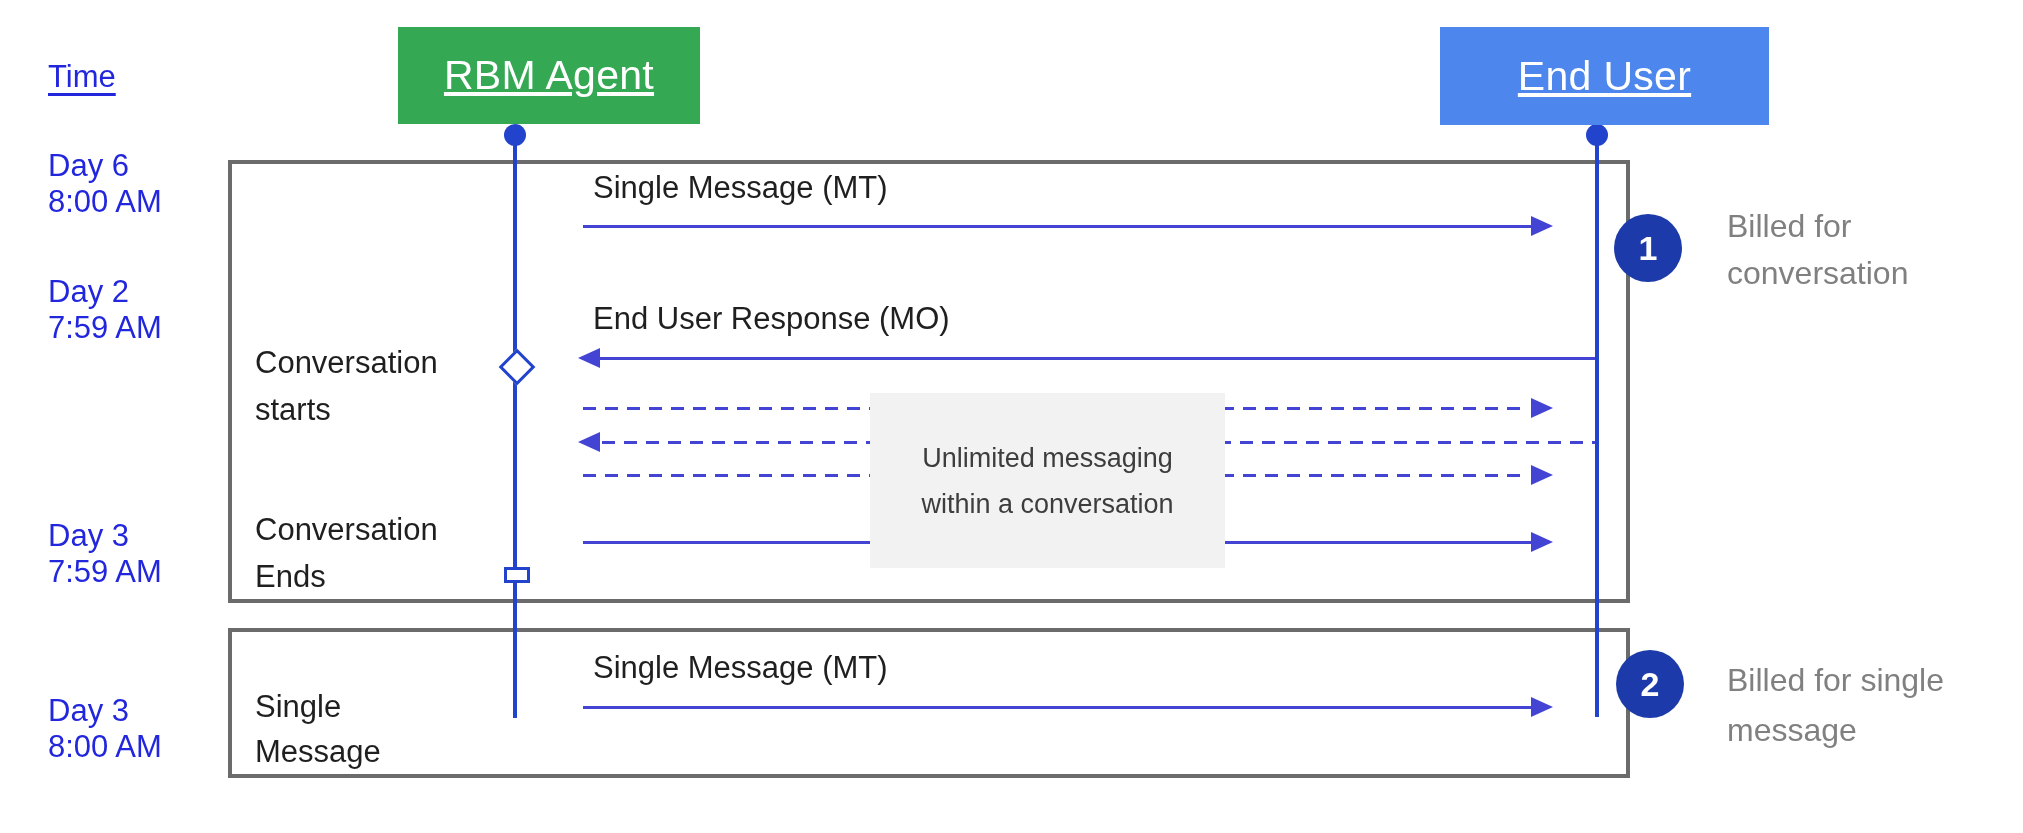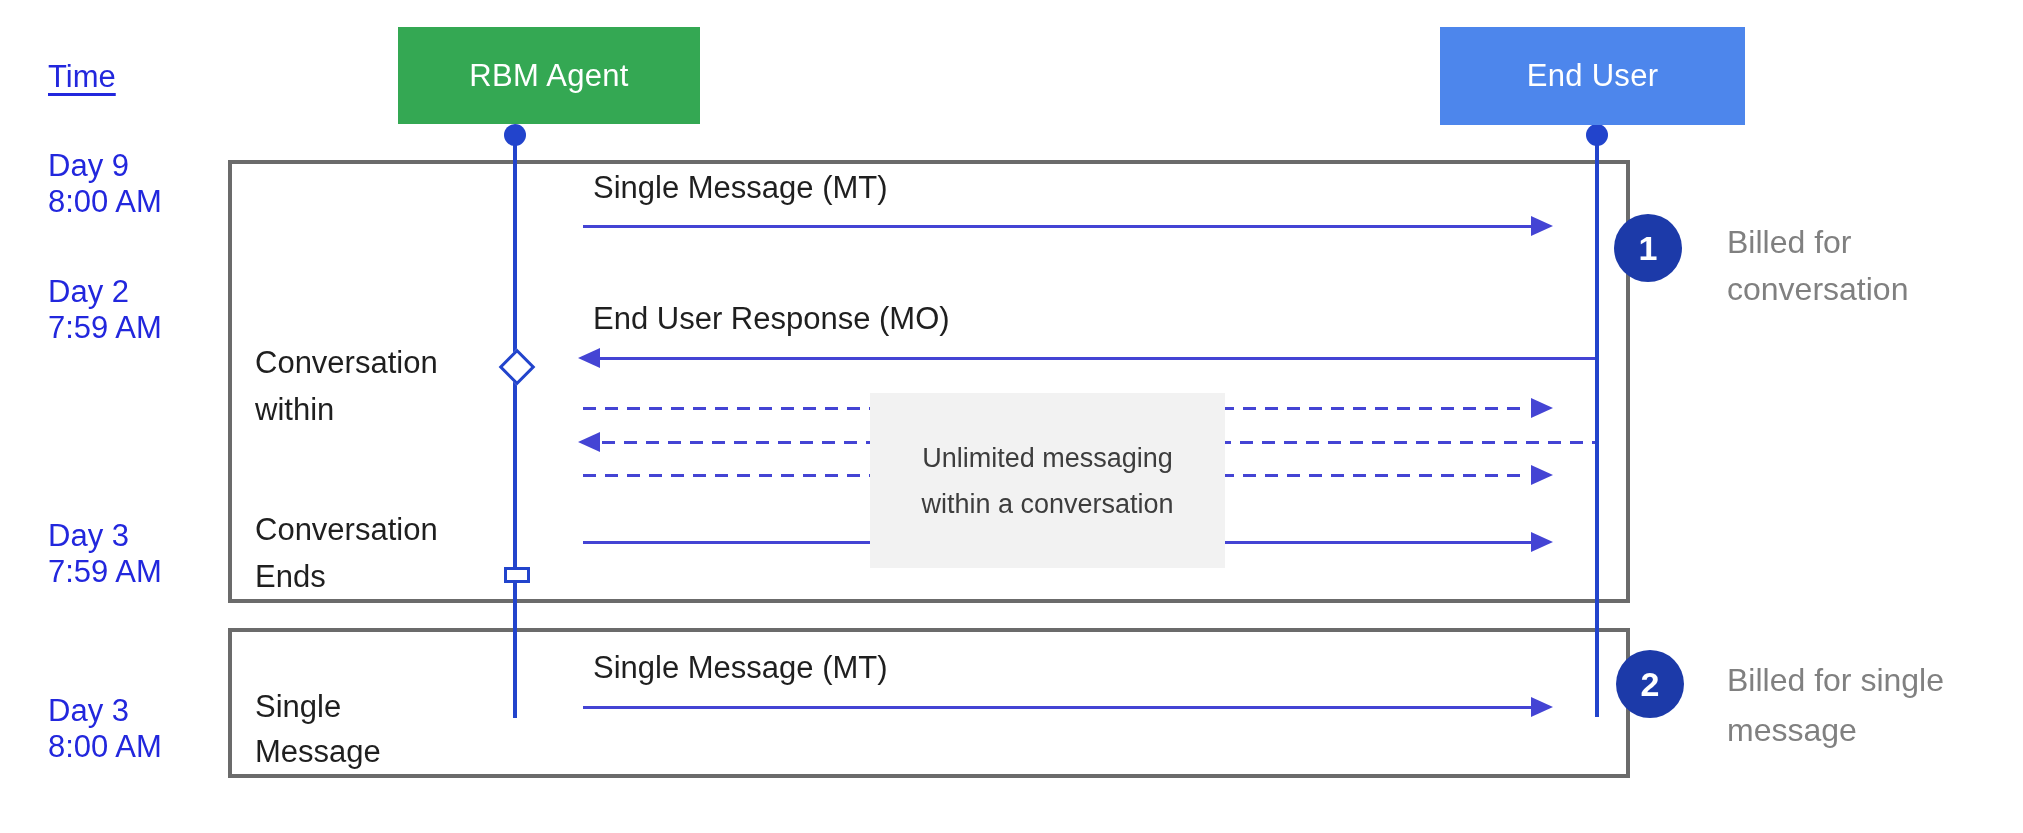--- a/index.html
+++ b/index.html
@@ -4,21 +4,21 @@
 <style>
   html,body{margin:0;padding:0;background:#ffffff;}
   #canvas{
     position:relative;width:2023px;height:833px;background:#ffffff;overflow:hidden;
     font-family:"Liberation Sans", sans-serif;
   }
   .abs{position:absolute;}
   
   .actor{
     display:flex;align-items:center;justify-content:center;
-    color:#ffffff;font-size:31px;letter-spacing:.3px;
+    color:#ffffff;font-size:41px;letter-spacing:.3px;text-decoration:underline;
   }
   .actor.green{background:var(--green);}
   .actor.blue{background:var(--blue);}
   
   .lifeline{width:4px;background:var(--lifeline);}
   .dot{width:22px;height:22px;border-radius:50%;background:var(--lifeline);}
   
   .phase{border:4px solid var(--border);box-sizing:border-box;background:transparent;}
   
   .msg{height:20px;}
@@ -52,42 +52,42 @@
   .billed span{display:block;}
 </style>
 </head>
 <body>
 
 <div id="canvas">
 
   <div class="abs time-title" style="left:48px;top:58px;">Time</div>
 
   <div class="abs time-entry" style="left:48px;top:148px;">
-    <span>Day 9</span>
+    <span>Day 6</span>
     <span>8:00 AM</span>
   </div>
   <div class="abs time-entry" style="left:48px;top:274px;">
     <span>Day 2</span>
     <span>7:59 AM</span>
   </div>
   <div class="abs time-entry" style="left:48px;top:518px;">
     <span>Day 3</span>
     <span>7:59 AM</span>
   </div>
   <div class="abs time-entry" style="left:48px;top:693px;">
     <span>Day 3</span>
     <span>8:00 AM</span>
   </div>
 
   <div class="abs phase" style="left:228px;top:160px;width:1402px;height:443px;"></div>
   <div class="abs phase" style="left:228px;top:628px;width:1402px;height:150px;"></div>
 
   <div class="abs phase-label" style="left:255px;top:339px;line-height:47px;">
     <span>Conversation</span>
-    <span>within</span>
+    <span>starts</span>
   </div>
   <div class="abs phase-label" style="left:255px;top:506px;line-height:47px;">
     <span>Conversation</span>
     <span>Ends</span>
   </div>
   <div class="abs phase-label" style="left:255px;top:684px;line-height:45px;">
     <span>Single</span>
     <span>Message</span>
   </div>
 
@@ -136,28 +136,28 @@
   <div class="abs dot" style="left:504px;top:124px;"></div>
   <div class="abs lifeline" style="left:1595px;top:135px;height:582px;"></div>
   <div class="abs dot" style="left:1586px;top:124px;"></div>
 
   <div class="abs diamond" style="left:504px;top:354px;"></div>
   <div class="abs endsq" style="left:504px;top:567px;"></div>
 
   <div class="abs actor green" style="left:398px;top:27px;width:302px;height:97px;">
     <span>RBM Agent</span>
   </div>
-  <div class="abs actor blue" style="left:1440px;top:27px;width:305px;height:98px;">
+  <div class="abs actor blue" style="left:1440px;top:27px;width:329px;height:98px;">
     <span>End User</span>
   </div>
 
   <div class="abs badge" style="left:1614px;top:214px;width:68px;height:68px;">
     <span>1</span>
   </div>
-  <div class="abs billed" style="left:1727px;top:219px;line-height:47px;">
+  <div class="abs billed" style="left:1727px;top:203px;line-height:47px;">
     <span>Billed for</span>
     <span>conversation</span>
   </div>
 
   <div class="abs badge" style="left:1616px;top:650px;width:68px;height:68px;">
     <span>2</span>
   </div>
   <div class="abs billed" style="left:1727px;top:655px;line-height:50px;">
     <span>Billed for single</span>
     <span>message</span>

